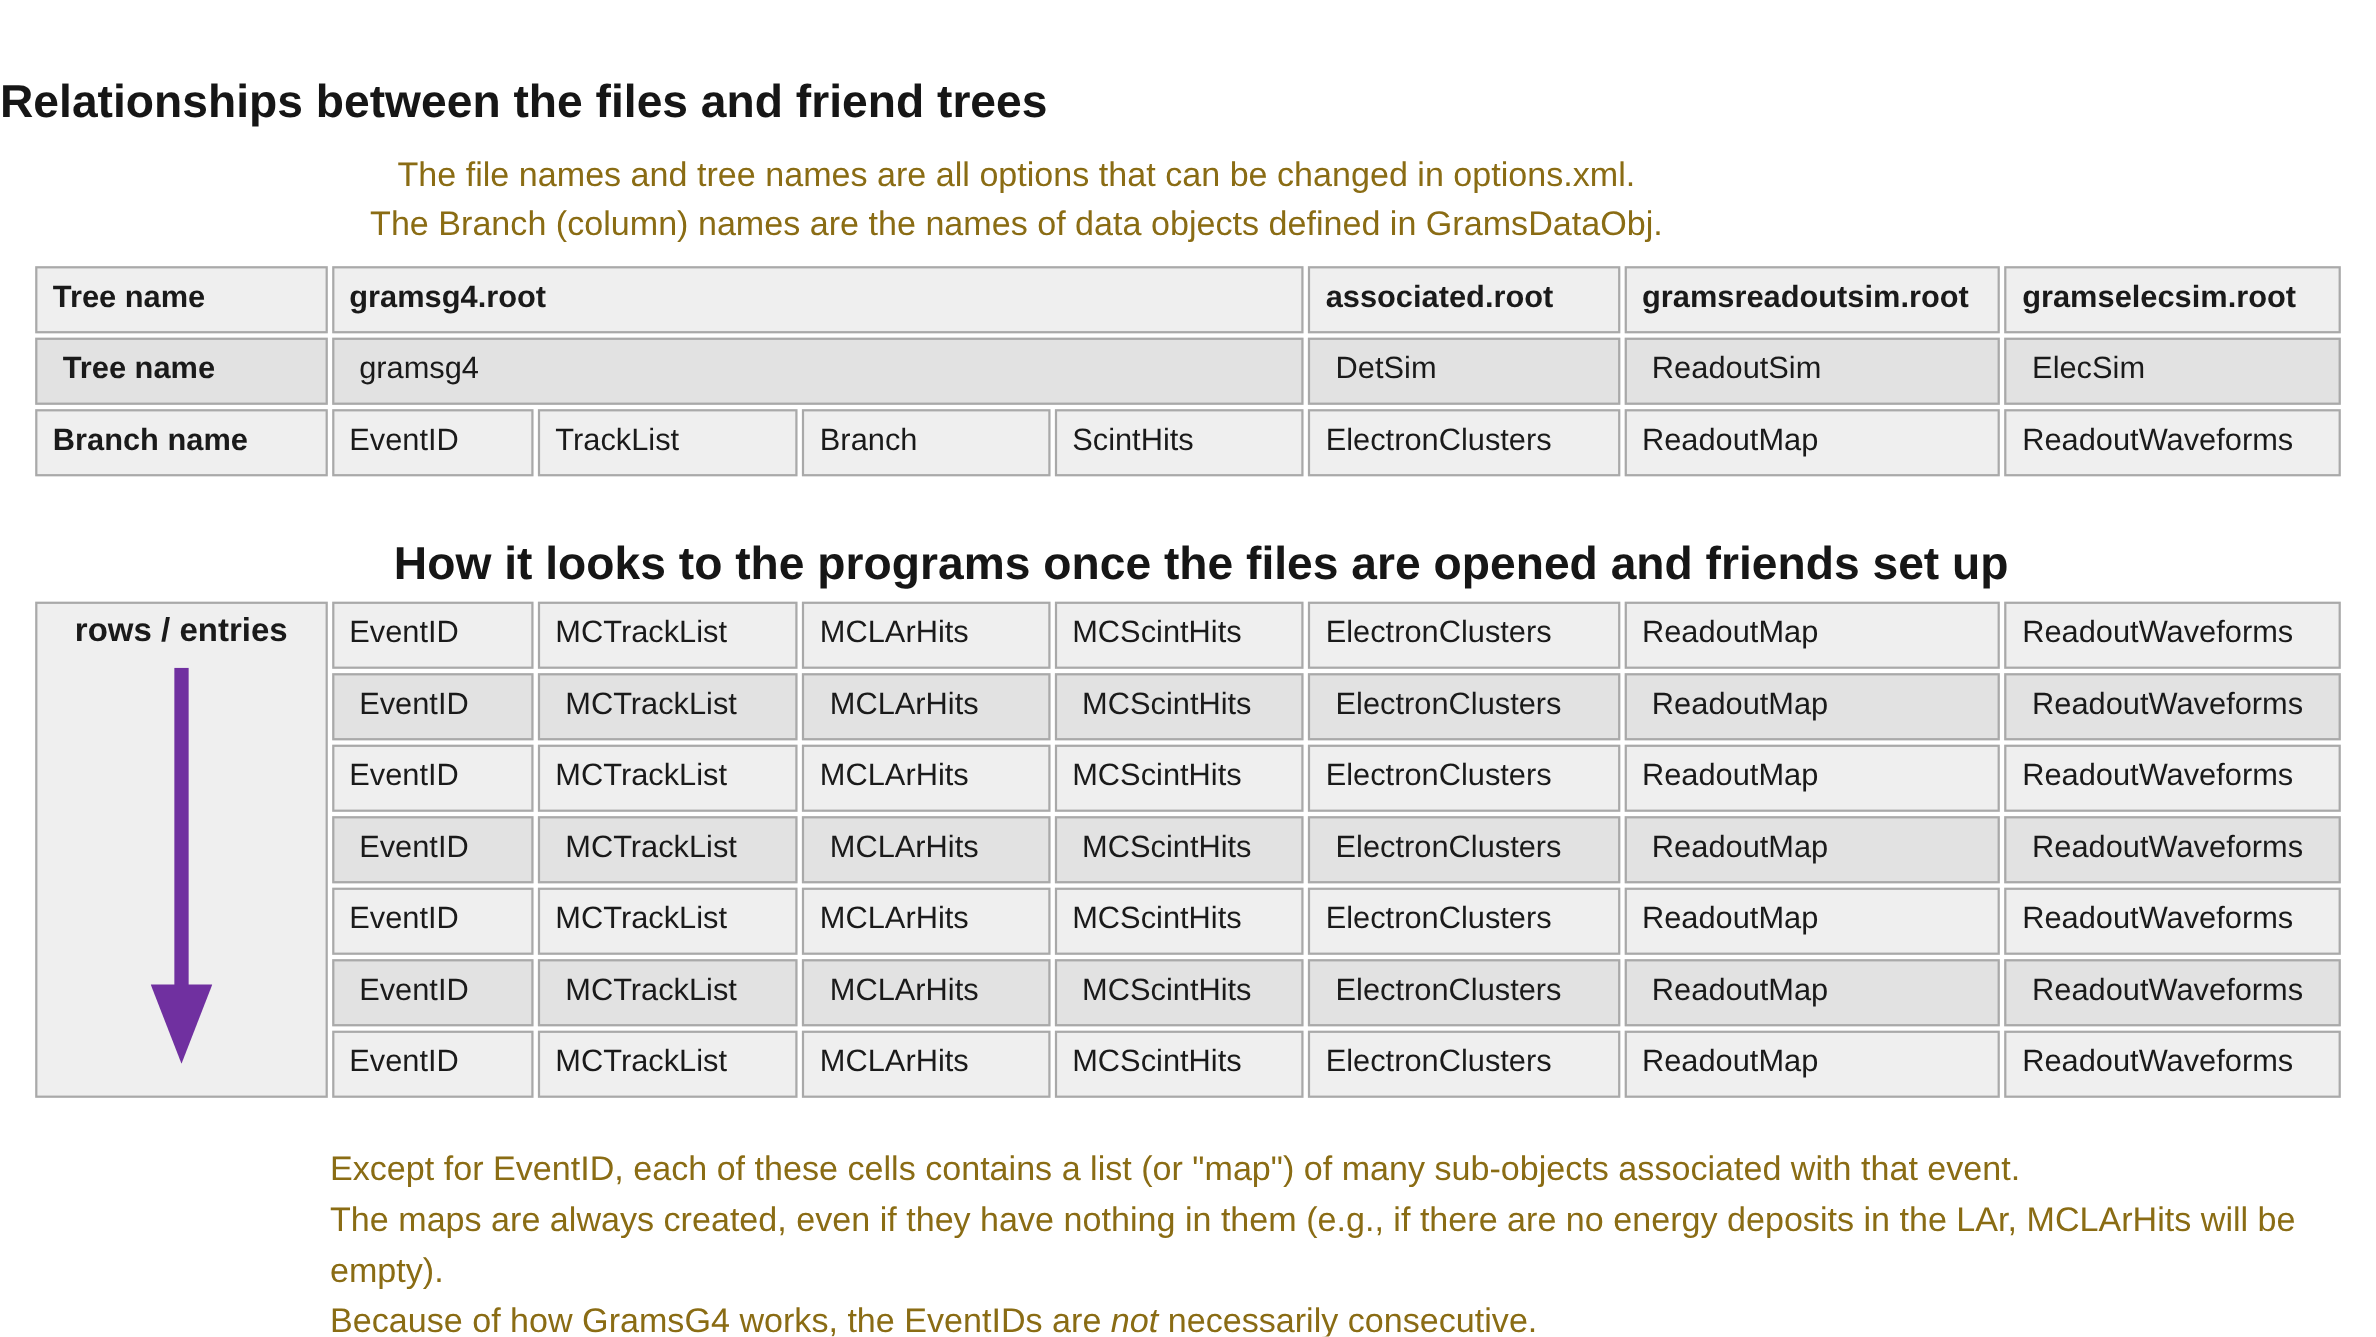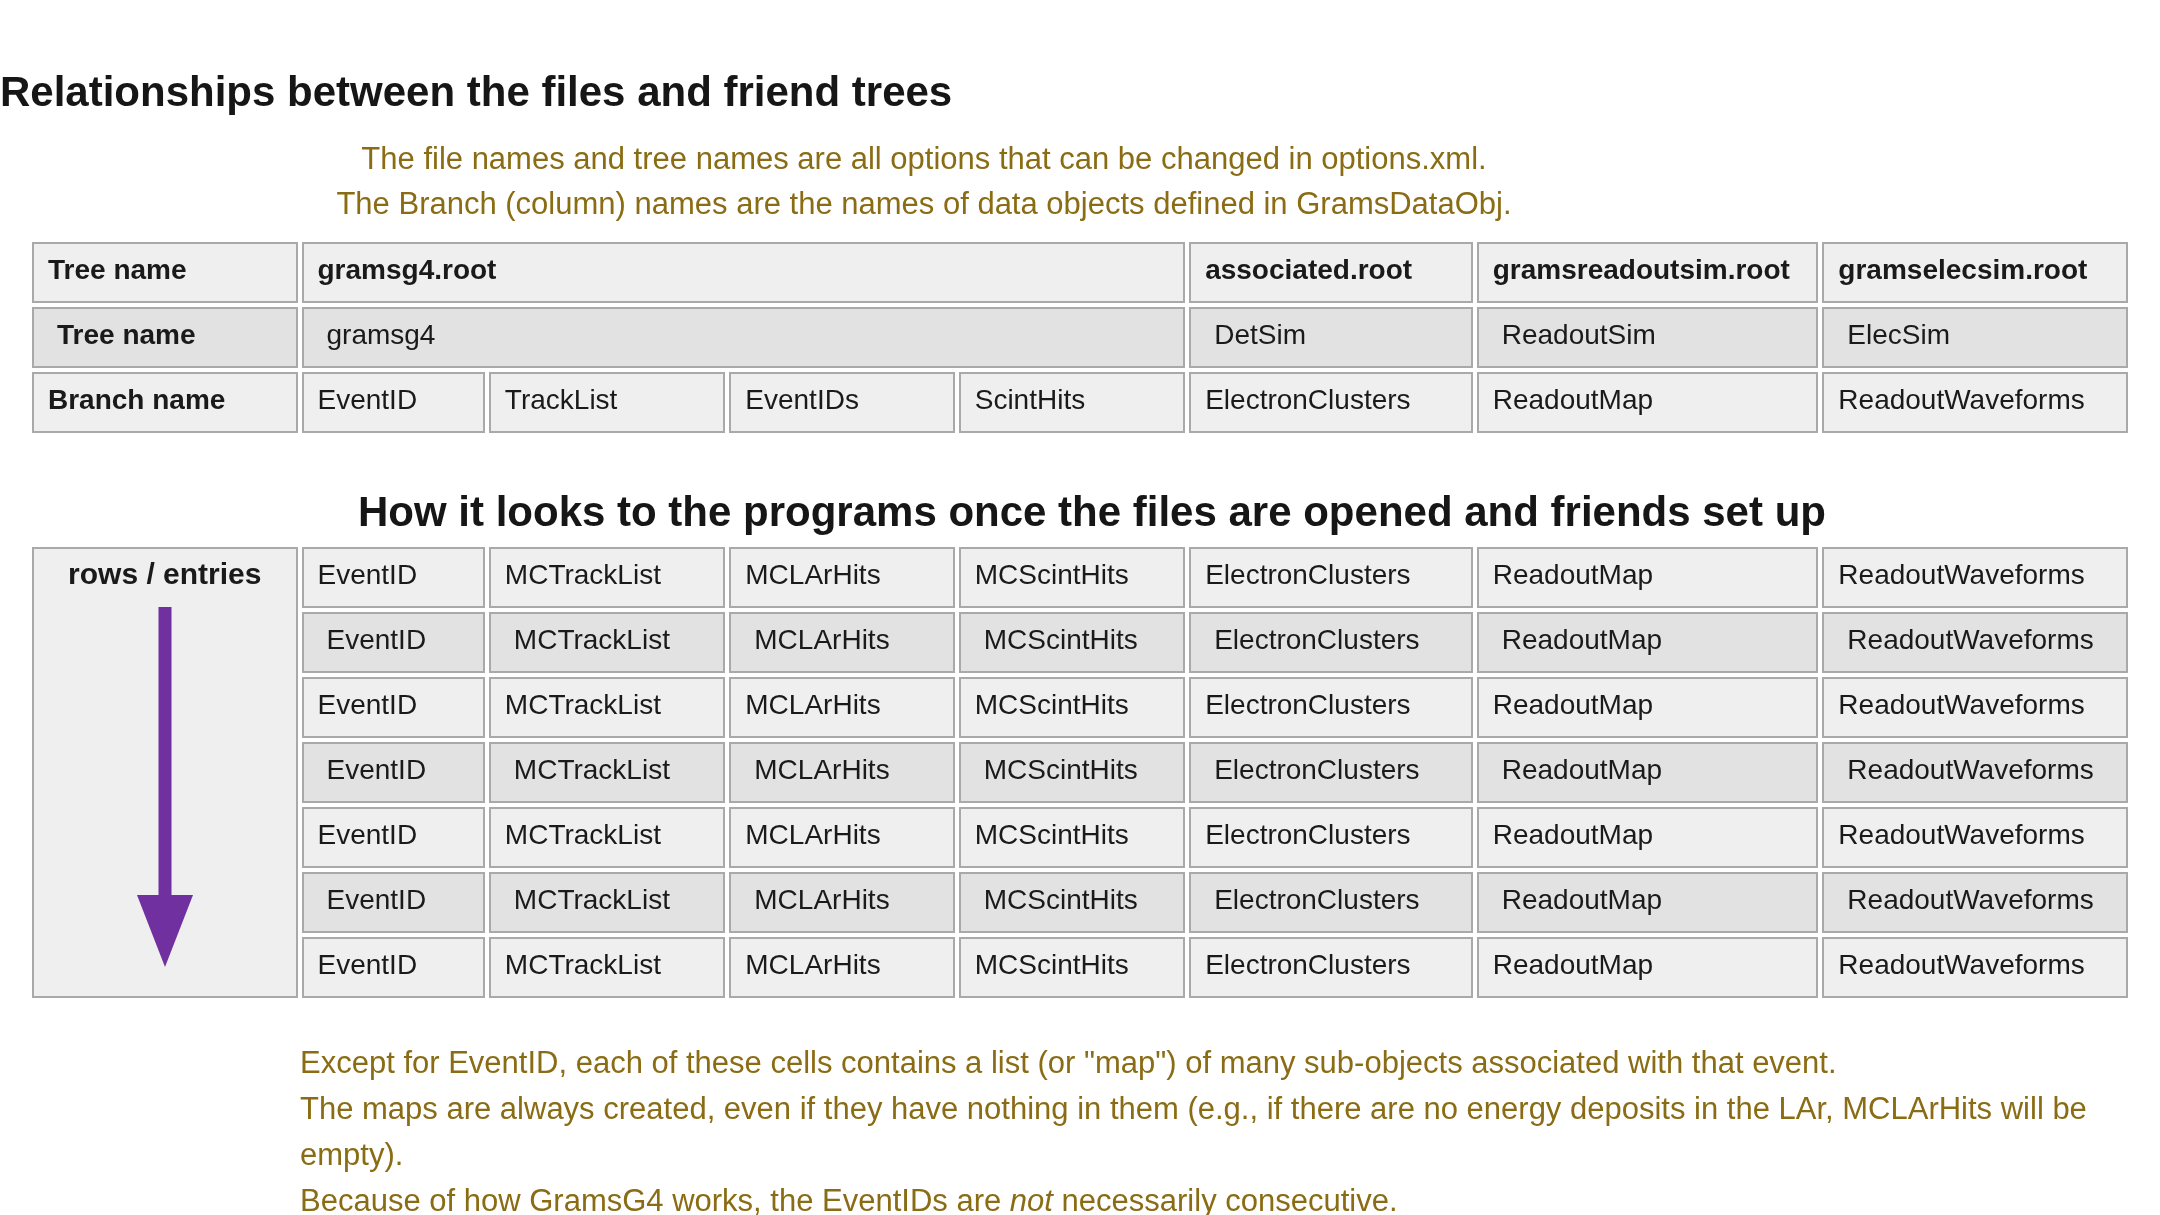--- a/index.html
+++ b/index.html
@@ -97,21 +97,21 @@
       <td class="label-cell">Tree name</td>
       <td class="center" colspan="4">gramsg4</td>
       <td>DetSim</td>
       <td>ReadoutSim</td>
       <td>ElecSim</td>
     </tr>
     <tr class="row-light">
       <td class="label-cell">Branch name</td>
       <td>EventID</td>
       <td>TrackList</td>
-      <td>EventIDs</td>
+      <td>Branch</td>
       <td>ScintHits</td>
       <td>ElectronClusters</td>
       <td>ReadoutMap</td>
       <td>ReadoutWaveforms</td>
     </tr>
   </tbody>
 </table>
 
 <div class="title2">How it looks to the programs once the files are opened and friends set up</div>
 

